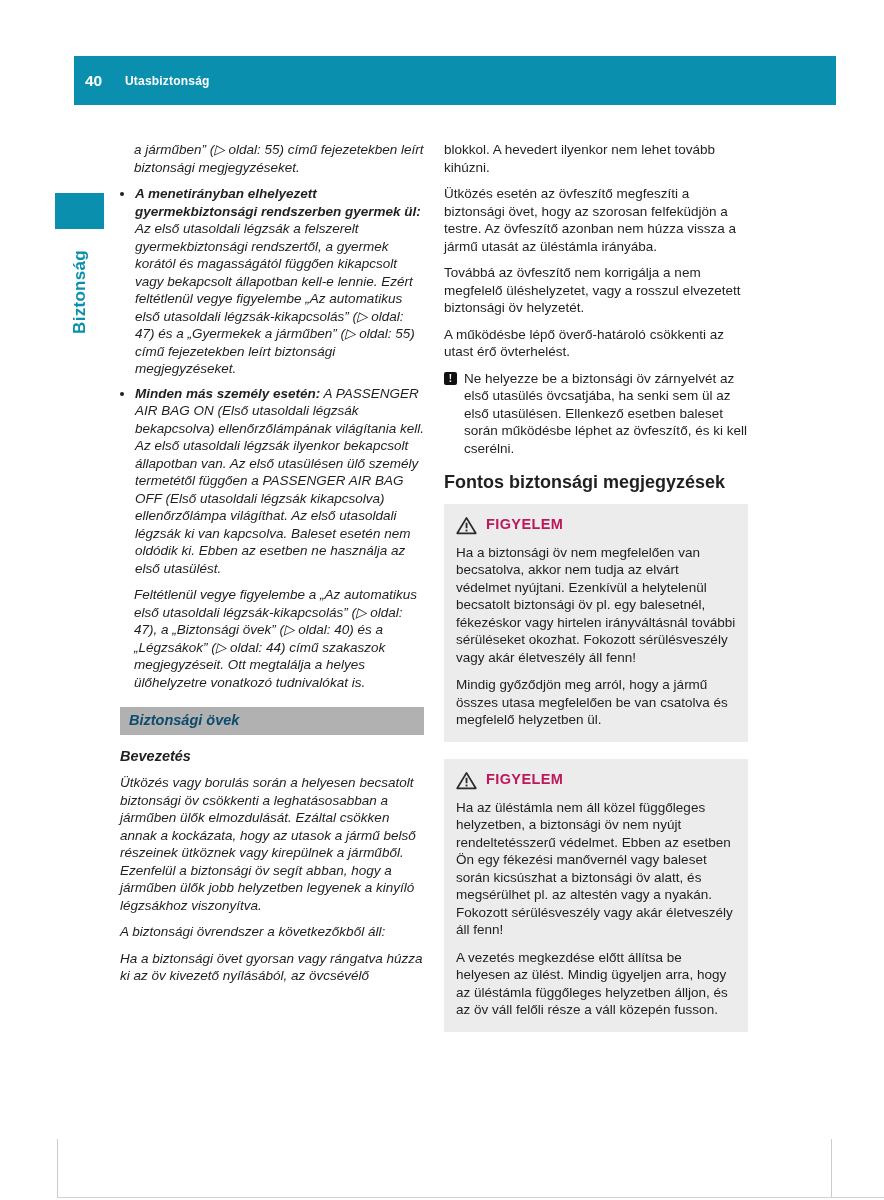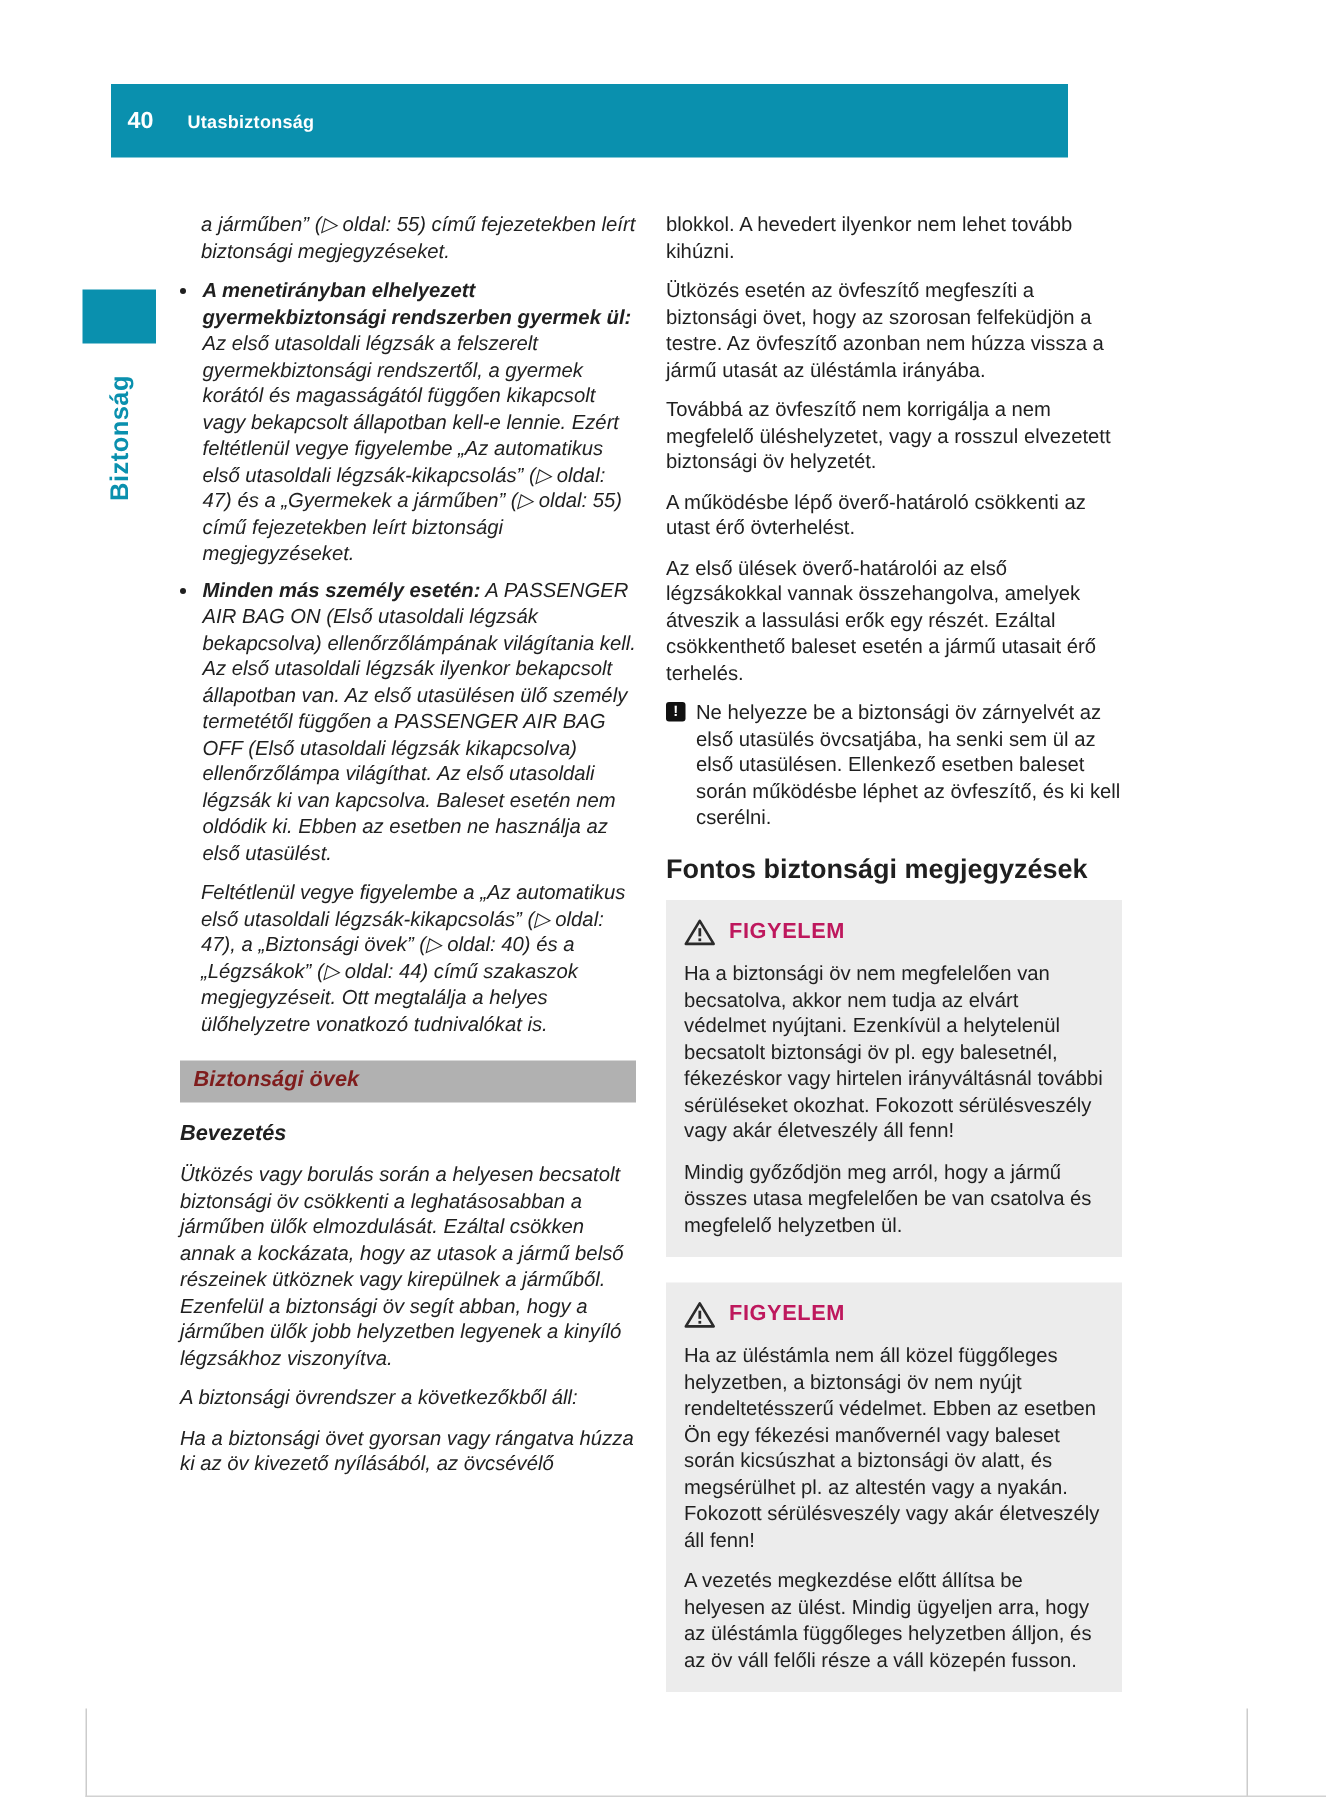--- a/index.html
+++ b/index.html
@@ -5,21 +5,21 @@
   * { box-sizing: border-box; }
   html, body { margin: 0; padding: 0; }
   body {
     width: 884px; height: 1200px; position: relative;
     background: #ffffff; overflow: hidden;
     font-family: "Liberation Sans", sans-serif;
     color: #1f1f1f;
   }
   
   .header-bar {
-    position: absolute; left: 74px; top: 56px; width: 638px; height: 49px;
+    position: absolute; left: 74px; top: 56px; width: 762px; height: 49px;
     background: #0a90ae; display: flex; align-items: center;
   }
   .page-number {
     color: #fff; font-weight: bold; font-size: 15.5px;
     margin-left: 11px; width: 40px; flex: 0 0 auto;
   }
   .page-title { color: #ffffff; font-weight: bold; font-size: 12px; letter-spacing: .2px; }
 
   
   .sidebar-tab { position: absolute; left: 55px; top: 193px; width: 49px; height: 36px; background: #0a90ae; }
@@ -38,21 +38,21 @@
   .col-right { left: 444px; }
   p { margin: 0 0 9px 0; }
   .indent { margin-left: 14px; }
   .b { font-weight: bold; }
 
   ul.main-bullets, ul.sub-bullets { margin: 0 0 9px 0; padding-left: 15px; list-style: disc outside; }
   ul.main-bullets li { margin-bottom: 7px; }
   ul.sub-bullets li { margin-bottom: 7px; }
 
   .section-bar {
-    background: #b1b1b1; color: #7f1d1d; font-weight: bold; font-size: 14.5px;
+    background: #b1b1b1; color: #0c4a6e; font-weight: bold; font-size: 14.5px;
     padding: 5px 9px; margin: 16px 0 13px 0;
   }
   .subhead { font-weight: bold; font-size: 14.5px; margin: 0 0 9px 0; }
   .section-heading { font-weight: bold; font-size: 18px; margin: 17px 0 12px 0; }
 
   
   .note { position: relative; padding-left: 20px; margin: 4px 0 6px 0; }
   .note p { margin: 0; }
   .note-icon {
     position: absolute; left: 0; top: 2px; width: 13px; height: 13px;
@@ -104,21 +104,20 @@
 
 
     <p>Ha a biztonsági övet gyorsan vagy rángatva húzza ki az öv kivezető nyílásából, az övcsévélő</p>
   </div>
 
   <div class="col col-right">
     <p>blokkol. A hevedert ilyenkor nem lehet tovább kihúzni.</p>
     <p>Ütközés esetén az övfeszítő megfeszíti a biztonsági övet, hogy az szorosan felfeküdjön a testre. Az övfeszítő azonban nem húzza vissza a jármű utasát az üléstámla irányába.</p>
     <p>Továbbá az övfeszítő nem korrigálja a nem megfelelő üléshelyzetet, vagy a rosszul elvezetett biztonsági öv helyzetét.</p>
     <p>A működésbe lépő överő-határoló csökkenti az utast érő övterhelést.</p>
-    <p>Az első ülések överő-határolói az első légzsákokkal vannak összehangolva, amelyek átveszik a lassulási erők egy részét. Ezáltal csökkenthető baleset esetén a jármű utasait érő terhelés.</p>
 
     <div class="note">
       <span class="note-icon">!</span>
       <p>Ne helyezze be a biztonsági öv zárnyelvét az első utasülés övcsatjába, ha senki sem ül az első utasülésen. Ellenkező esetben baleset során működésbe léphet az övfeszítő, és ki kell cserélni.</p>
     </div>
 
     <div class="section-heading">Fontos biztonsági megjegyzések</div>
 
     <div class="warning-box">
       <div class="warning-head">

